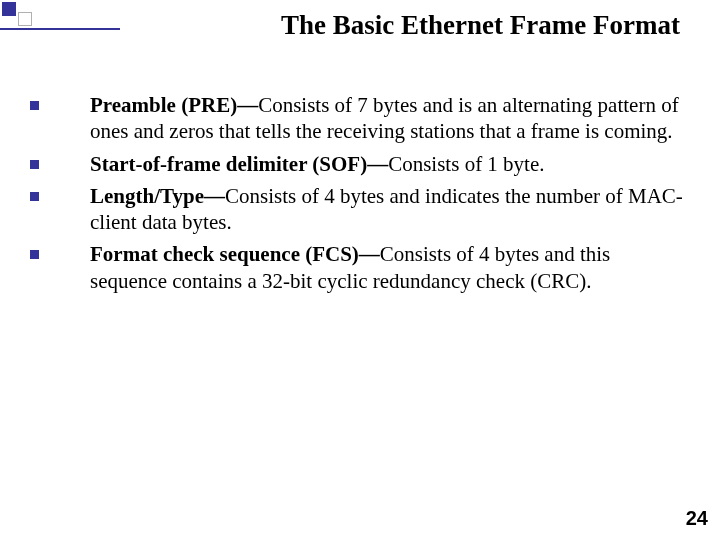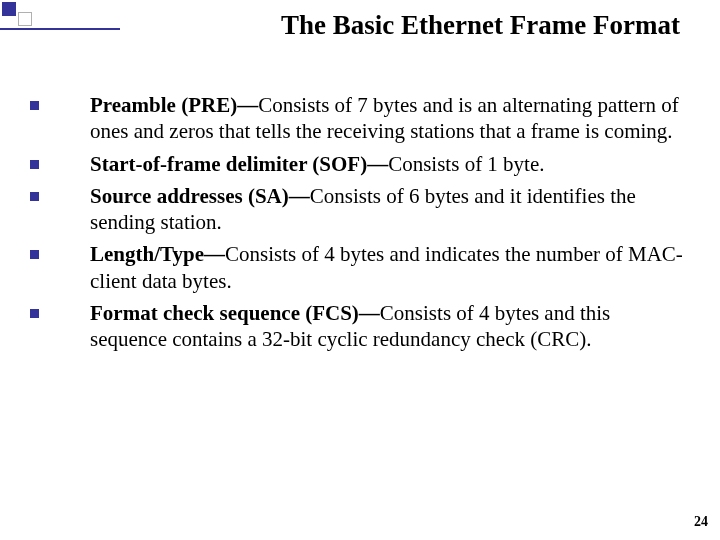--- a/index.html
+++ b/index.html
@@ -79,22 +79,22 @@
   .bullet-text {
     font-size: 21px;
     line-height: 1.25;
     flex: 1;
   }
   .bullet-text .bold { font-weight: bold; }
   .page-number {
     position: absolute;
     bottom: 10px;
     right: 12px;
-    font-family: Liberation Serif, serif;
-    font-size: 14px;
+    font-family: Liberation Sans, sans-serif;
+    font-size: 20px;
     font-weight: bold;
   }
 </style>
 </head>
 <body>
 
 <div class="corner-decoration">
   <div class="sq1"></div>
   <div class="sq2"></div>
   <div class="hline"></div>
@@ -108,24 +108,20 @@
   <div class="bullet-item">
     <div class="bullet-marker"></div>
     <div class="bullet-text"><span class="bold">Preamble (PRE)—</span><span>Consists of 7 bytes and is an alternating pattern of ones and zeros that tells the receiving stations that a frame is coming.</span></div>
   </div>
   <div class="bullet-item">
     <div class="bullet-marker"></div>
     <div class="bullet-text"><span class="bold">Start-of-frame delimiter (SOF)—</span><span>Consists of 1 byte.</span></div>
   </div>
   <div class="bullet-item">
     <div class="bullet-marker"></div>
-    <div class="bullet-text"><span class="bold">Source addresses (SA)—</span><span>Consists of 6 bytes and it identifies the sending station.</span></div>
-  </div>
-  <div class="bullet-item">
-    <div class="bullet-marker"></div>
     <div class="bullet-text"><span class="bold">Length/Type—</span><span>Consists of 4 bytes and indicates  the number of MAC-client data bytes.</span></div>
   </div>
   <div class="bullet-item">
     <div class="bullet-marker"></div>
     <div class="bullet-text"><span class="bold">Format check sequence (FCS)—</span><span>Consists of 4 bytes and this sequence contains a 32-bit cyclic redundancy check (CRC).</span></div>
   </div>
 </div>
 
 <div class="page-number">24</div>
 

